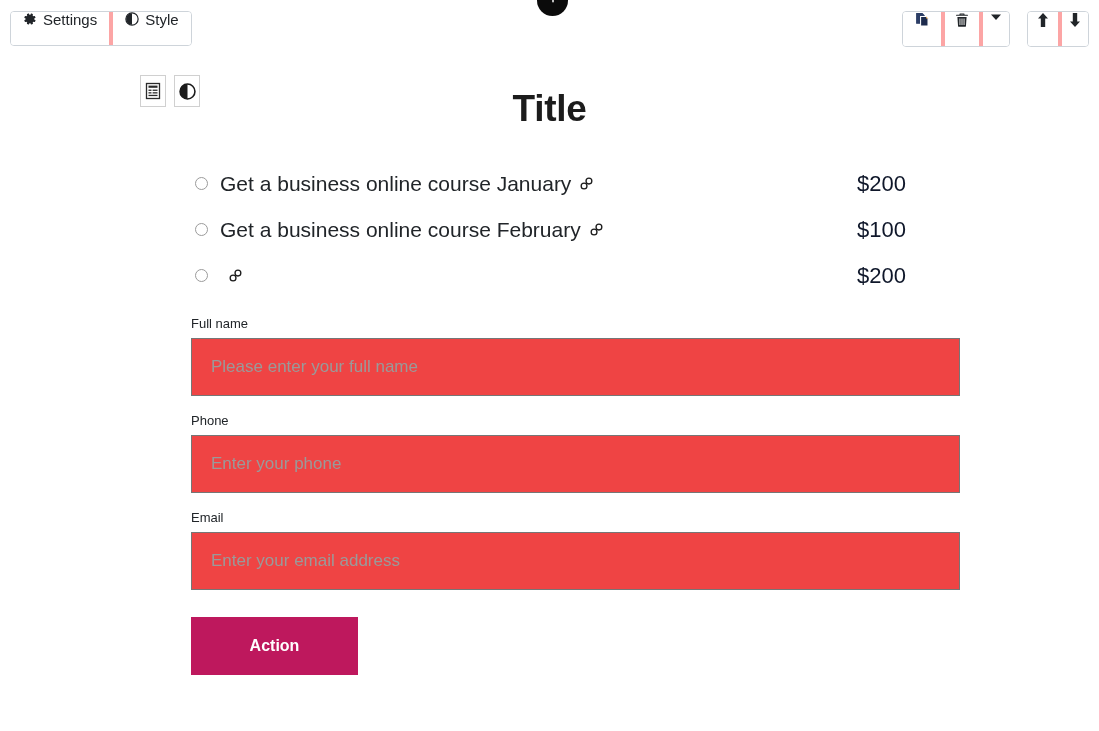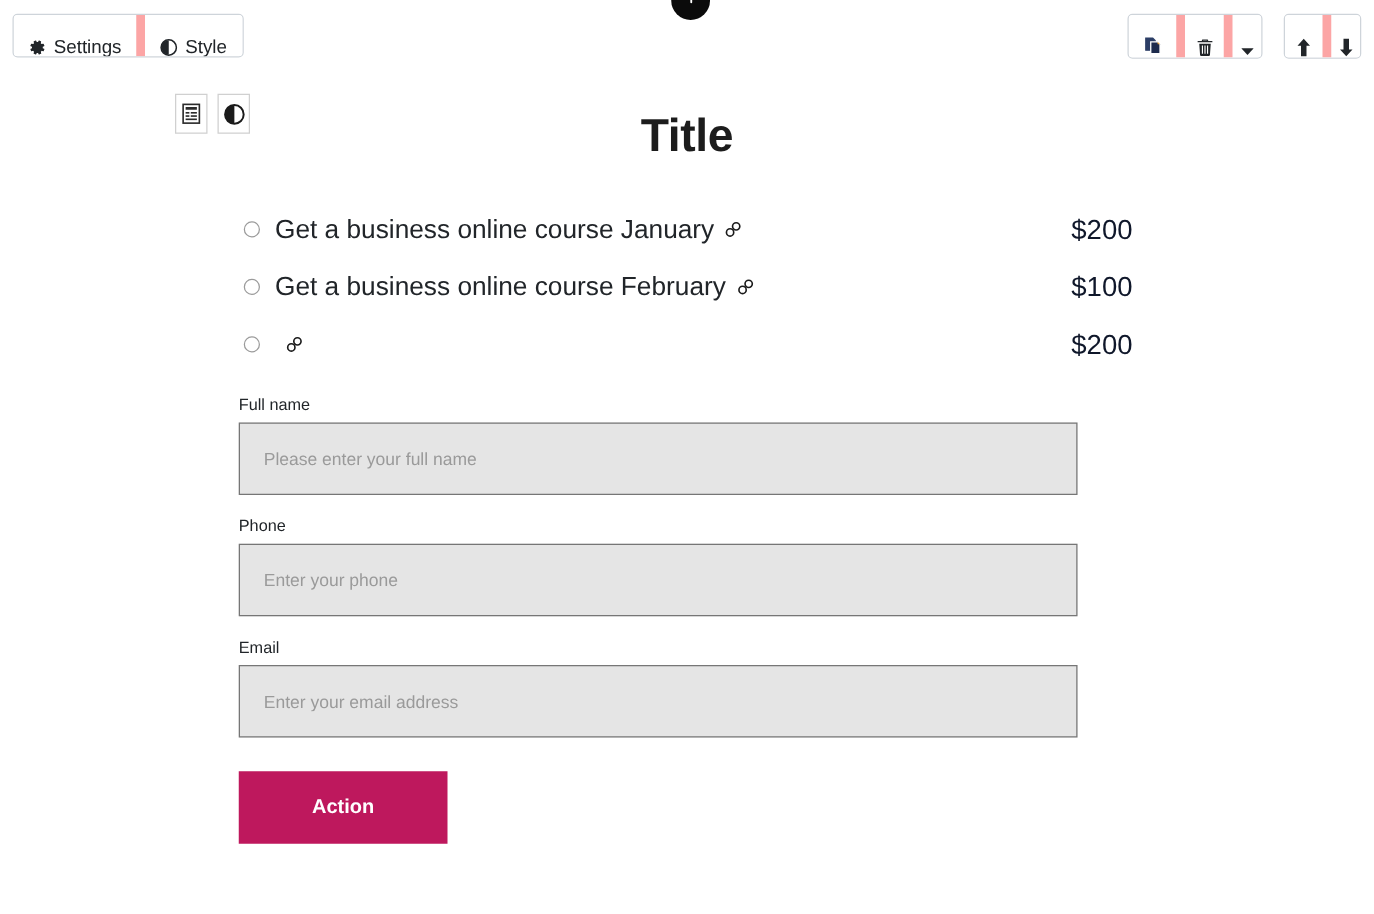--- a/index.html
+++ b/index.html
@@ -21,25 +21,25 @@
   }
 
   .btn-group {
     position: absolute;
     display: flex;
     background: #ffffff;
     border: 1px solid #ced4da;
     border-radius: 4px;
     overflow: hidden;
   }
-  .btn-group > .tbtn + .tbtn { border-left: 7px solid #fca5a5; }
+  .btn-group > .tbtn + .tbtn { border-left: 4px solid #fca5a5; }
 
   .tbtn {
     display: flex;
-    align-items: flex-end;
+    align-items: flex-start;
     justify-content: center;
     gap: 6px;
     background: #ffffff;
     border: 0;
     color: #212529;
     font-family: "Liberation Sans", sans-serif;
     font-size: 15px;
     line-height: 1;
     cursor: pointer;
     padding: 0 12px;
@@ -158,28 +158,28 @@
   
   .field { margin-top: 17px; }
   .field-label {
     font-size: 13px;
     color: #212529;
     margin-bottom: 7px;
     display: block;
   }
   .field-input {
     display: block;
-    width: 671px;
+    width: 769px;
     height: 58px;
     border: 1px solid #767676;
     border-radius: 0;
-    background: #e5e5e5;
+    background: #ef4444;
     padding: 0 19px;
     font-family: "Liberation Sans", sans-serif;
-    font-size: 14px;
+    font-size: 17px;
     color: #212529;
     outline: none;
   }
   .field-input::placeholder { color: #9a9a9a; opacity: 1; }
 
   .action-wrap { margin-top: 27px; padding-bottom: 24px; }
   .action-btn {
     width: 167px;
     height: 58px;
     background: #1f9a66;

